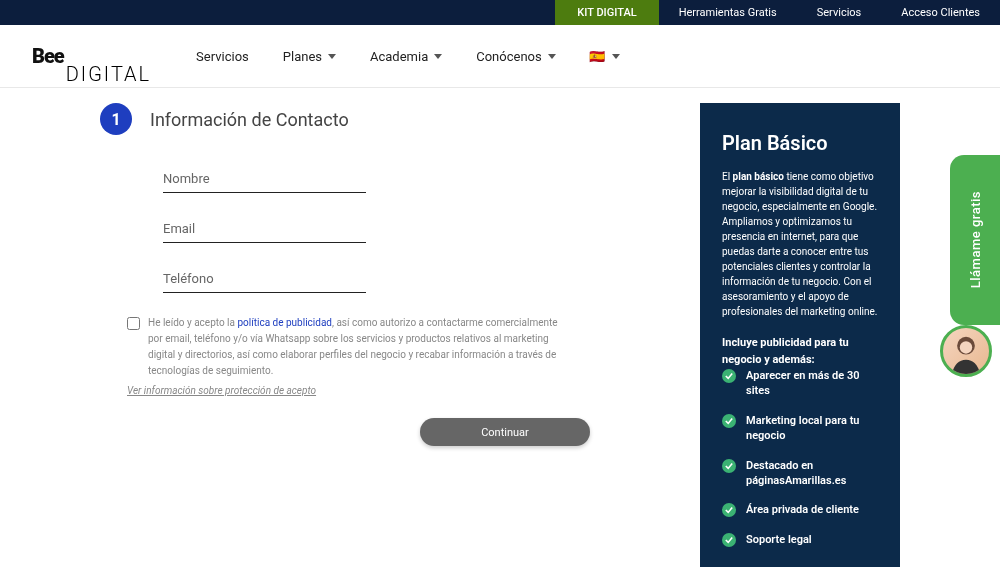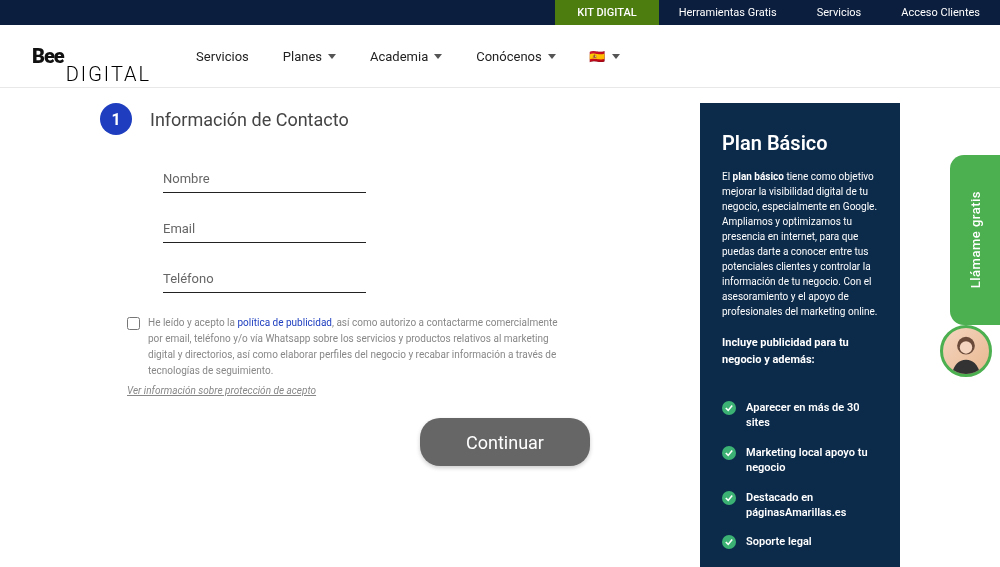--- a/index.html
+++ b/index.html
@@ -28,27 +28,27 @@
 .field { margin-bottom: 22px; }
 .field input { width: 100%; border: none; border-bottom: 1.5px solid #222; padding: 6px 0; font-size: 13px; background: transparent; outline: none; margin-left: 36px; }
 .field input::placeholder { color: #666; }
 
 .legal { padding-left: 27px; width: 470px; margin-top: 20px; }
 .legal-row { display: flex; align-items: flex-start; gap: 8px; font-size: 10px; color: #888; line-height: 1.6; }
 .legal-row input { margin-top: 2px; }
 .legal-row a { color: #1e3ebf; text-decoration: none; }
 .legal-info { font-size: 10px; color: #888; text-decoration: underline; font-style: italic; margin-top: 6px; display: inline-block; }
 
-.continue-btn { margin: 20px 0 0 320px; width: 170px; height: 48px; border-radius: 20px; background: #666; color: #fff; border: none; font-size: 18px; cursor: pointer; box-shadow: 0 2px 4px rgba(0,0,0,0.2); }
+.continue-btn { margin: 20px 0 0 320px; width: 170px; height: 28px; border-radius: 20px; background: #666; color: #fff; border: none; font-size: 11px; cursor: pointer; box-shadow: 0 2px 4px rgba(0,0,0,0.2); }
 
 .sidebar { position: absolute; left: 700px; top: 15px; width: 200px; background: #0c2a4a; color: #fff; padding: 28px 22px 30px 22px; }
 .sidebar h2 { font-size: 20px; font-weight: 600; margin-bottom: 14px; }
 .sidebar .desc { font-size: 10px; line-height: 1.5; margin-bottom: 16px; }
 .sidebar .desc b { font-weight: 700; }
-.sidebar .subhead { font-size: 11px; font-weight: 700; margin-bottom: 32px; line-height: 1.5; }
+.sidebar .subhead { font-size: 11px; font-weight: 700; margin-bottom: 0; line-height: 1.5; }
 .feat { display: flex; align-items: flex-start; gap: 10px; margin-bottom: 14px; }
 .feat .chk { width: 14px; height: 14px; border-radius: 50%; background: #3bb273; flex-shrink: 0; display: flex; align-items: center; justify-content: center; margin-top: 1px; }
 .feat .chk svg { width: 8px; height: 8px; }
 .feat span { font-size: 11px; font-weight: 600; line-height: 1.4; }
 
 .call-tab { position: absolute; right: 0; top: 155px; width: 50px; height: 170px; background: #4caf50; border-radius: 14px 0 0 14px; display: flex; align-items: center; justify-content: center; }
 .call-tab span { color: #fff; writing-mode: vertical-rl; transform: rotate(180deg); font-size: 13px; font-weight: 500; letter-spacing: 0.5px; }
 .avatar { position: absolute; right: 8px; top: 325px; width: 52px; height: 52px; border-radius: 50%; background: linear-gradient(135deg,#f5d5c0,#e8b890); border: 3px solid #4caf50; display:flex; align-items:center; justify-content:center; font-size: 26px; overflow:hidden;}
 </style>
 </head>
@@ -129,29 +129,37 @@
           </svg>
         </div>
         <span>Aparecer en más de 30 sites</span>
       </div>
     <div class="feat">
         <div class="chk">
           <svg viewBox="0 0 10 10">
             <path d="M1 5 L4 8 L9 2" stroke="#fff" stroke-width="2" fill="none"></path>
           </svg>
         </div>
-        <span>Marketing local apoyo tu negocio</span>
+        <span>Marketing local para tu negocio</span>
       </div>
     <div class="feat">
         <div class="chk">
           <svg viewBox="0 0 10 10">
             <path d="M1 5 L4 8 L9 2" stroke="#fff" stroke-width="2" fill="none"></path>
           </svg>
         </div>
         <span>Destacado en páginasAmarillas.es</span>
+      </div>
+    <div class="feat">
+        <div class="chk">
+          <svg viewBox="0 0 10 10">
+            <path d="M1 5 L4 8 L9 2" stroke="#fff" stroke-width="2" fill="none"></path>
+          </svg>
+        </div>
+        <span>Área privada de cliente</span>
       </div>
     <div class="feat">
         <div class="chk">
           <svg viewBox="0 0 10 10">
             <path d="M1 5 L4 8 L9 2" stroke="#fff" stroke-width="2" fill="none"></path>
           </svg>
         </div>
         <span>Soporte legal</span>
       </div>
 

